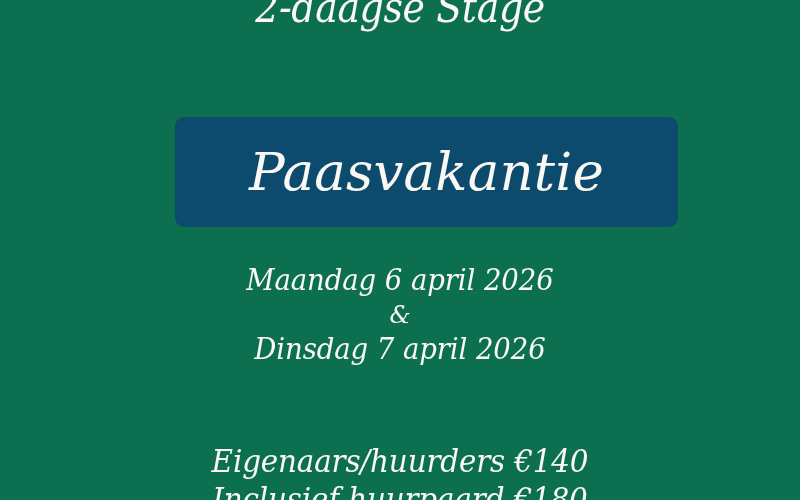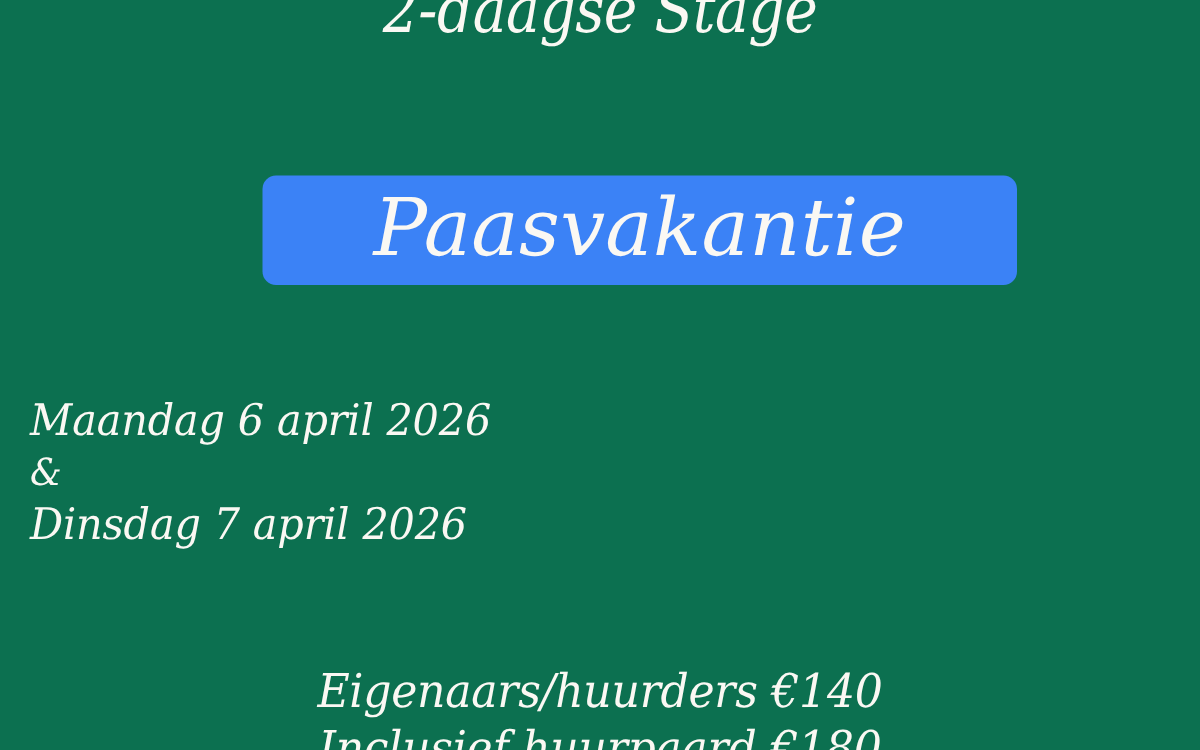--- a/index.html
+++ b/index.html
@@ -41,22 +41,22 @@
     transform-origin: 50% 50%;
     white-space: nowrap;
   }
 
   
   .banner {
     position: absolute;
     left: 175px;
     top: 117px;
     width: 503px;
-    height: 73px;
-    background: #3b82f6;
+    height: 110px;
+    background: #0c4a6e;
     border-radius: 9px;
     display: flex;
     align-items: center;
     justify-content: center;
     box-sizing: border-box;
   }
 
   .banner-text {
     color: #faf8f3;
     font-family: "DejaVu Serif", serif;
@@ -67,21 +67,21 @@
     white-space: nowrap;
     transform: translateY(-1px);
   }
 
   
   .dates {
     position: absolute;
     left: 0;
     right: 0;
     top: 262px;
-    text-align: left;
+    text-align: center;
     color: #faf8f3;
     font-family: "DejaVu Serif", serif;
     font-size: 29px;
     font-weight: 400;
     line-height: 1.28;
     letter-spacing: -0.1px;
   }
 
   .dates .line {
     white-space: nowrap;

